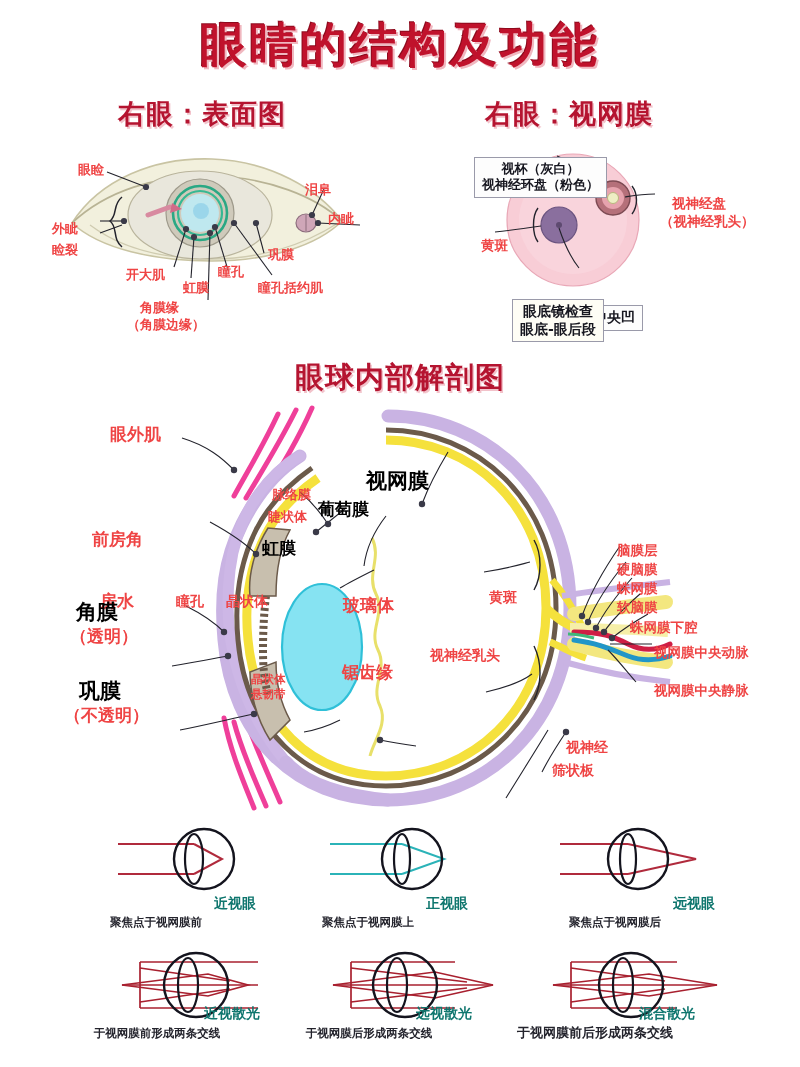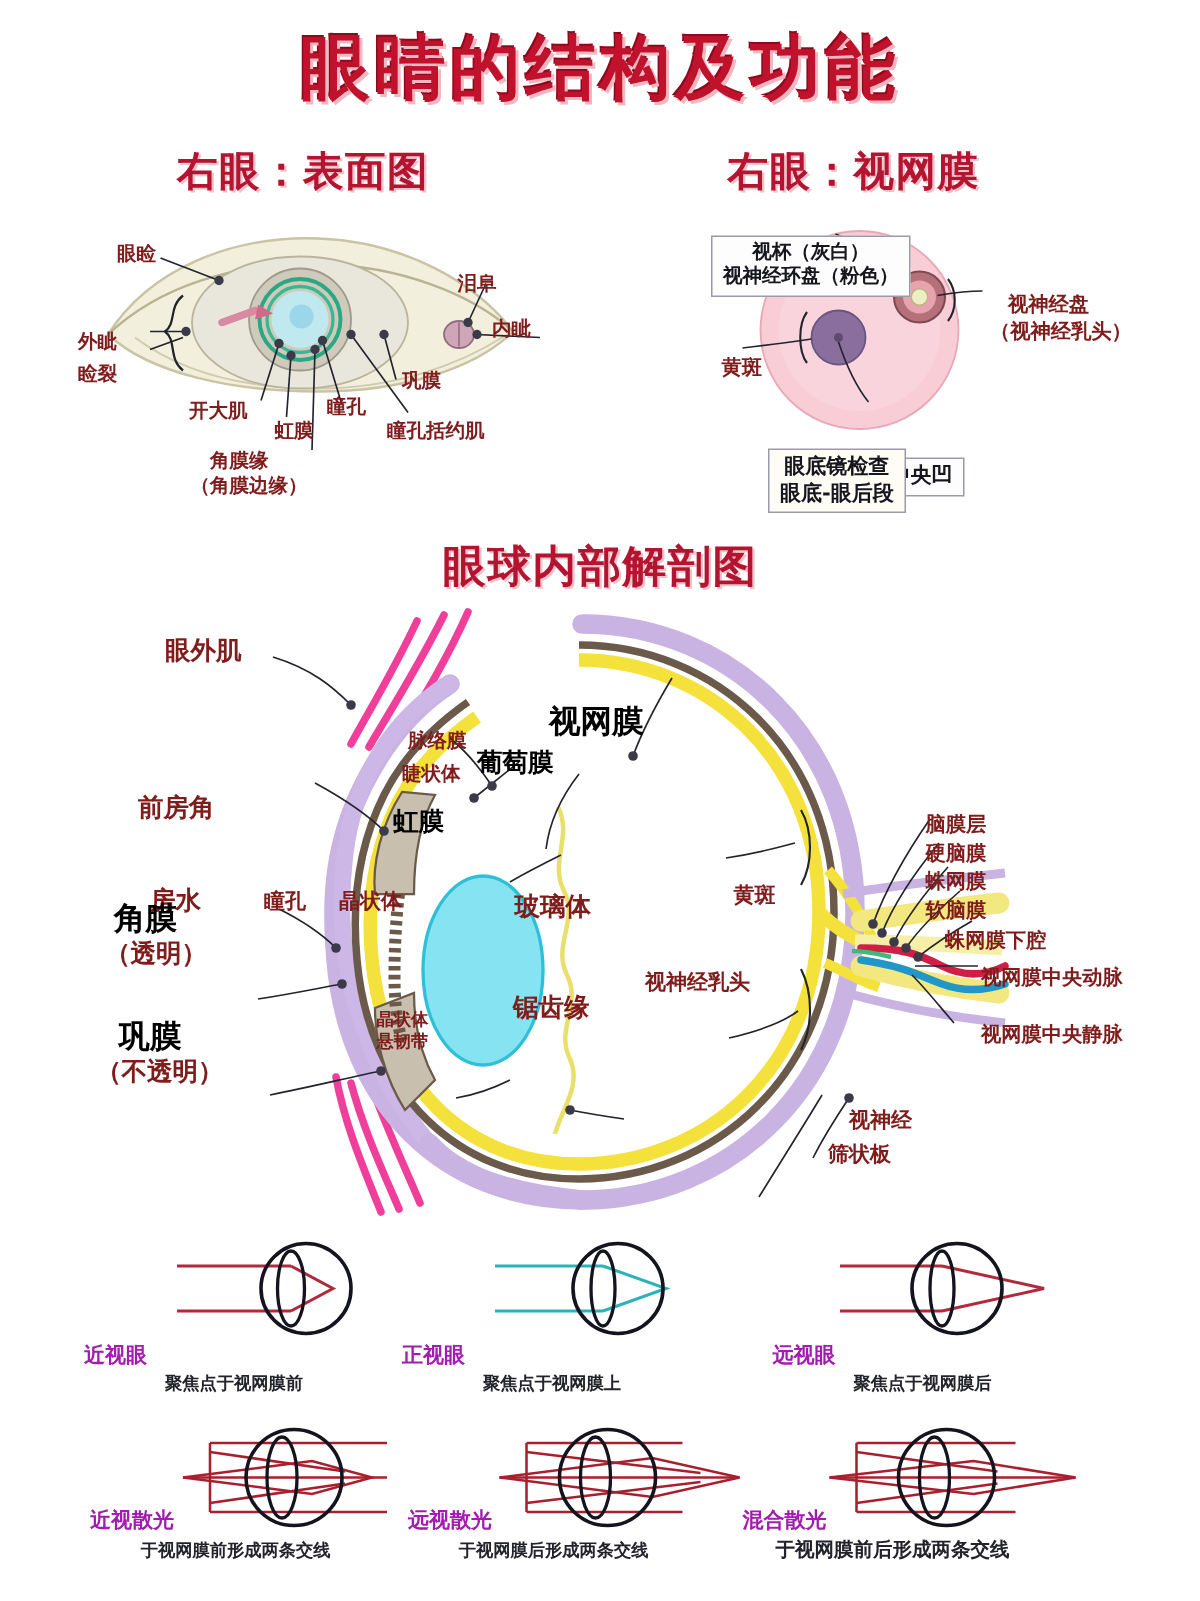--- a/index.html
+++ b/index.html
@@ -43,21 +43,21 @@
     left: 0; top: 358px; width: 800px; text-align: center;
     font-size: 29px; font-weight: bold; color: #b51430;
     text-shadow: 1.5px 1.5px 0 #f2c2ca; letter-spacing: 1px;
     font-family: "DejaVu Sans", sans-serif;
   }
 
   
   .lbl {
     font-size: 13px;
     font-weight: bold;
-    color: #7f1d1d;
+    color: #ef4444;
     white-space: nowrap;
     line-height: 1.12;
     font-family: "DejaVu Sans", sans-serif;
   }
   .lbl.red { color: #000000; }
   .lbl.big { font-size: 17px; }
   .lbl.xbig { font-size: 21px; }
   .lbl.sm { font-size: 11.5px; }
   .lbl.ctr { text-align: center; }
 
@@ -69,22 +69,22 @@
     font-weight: bold;
     color: #16161f;
     text-align: center;
     line-height: 1.25;
     white-space: nowrap;
     font-family: "DejaVu Sans", sans-serif;
   }
 
   
   .ref-name {
-    font-size: 14px; font-weight: bold; color: #a21caf;
-    text-align: left; width: 200px;
+    font-size: 14px; font-weight: bold; color: #0f766e;
+    text-align: right; width: 200px;
     font-family: "DejaVu Sans", sans-serif;
   }
   .ref-desc {
     font-size: 11.5px; font-weight: bold; color: #23232c;
     text-align: center; width: 220px;
     font-family: "DejaVu Sans", sans-serif;
   }
   .ref-desc.wide { width: 260px; font-size: 13px; }
 
   svg { overflow: visible; }

